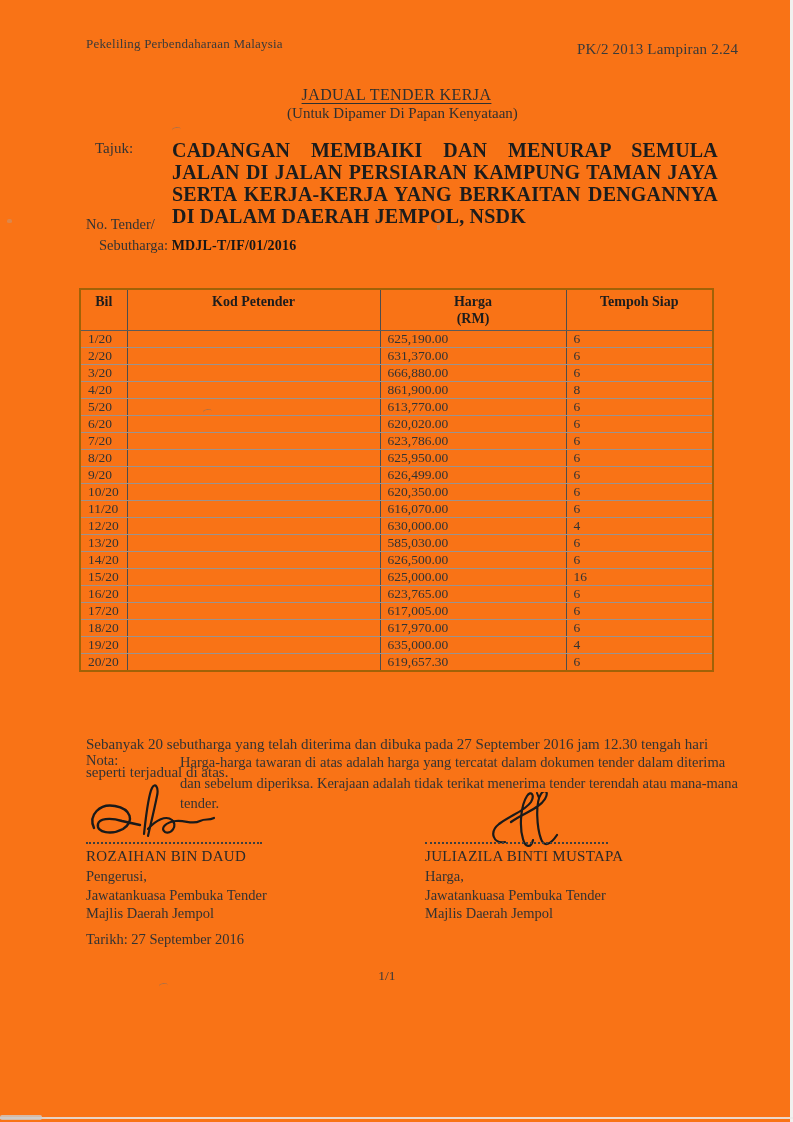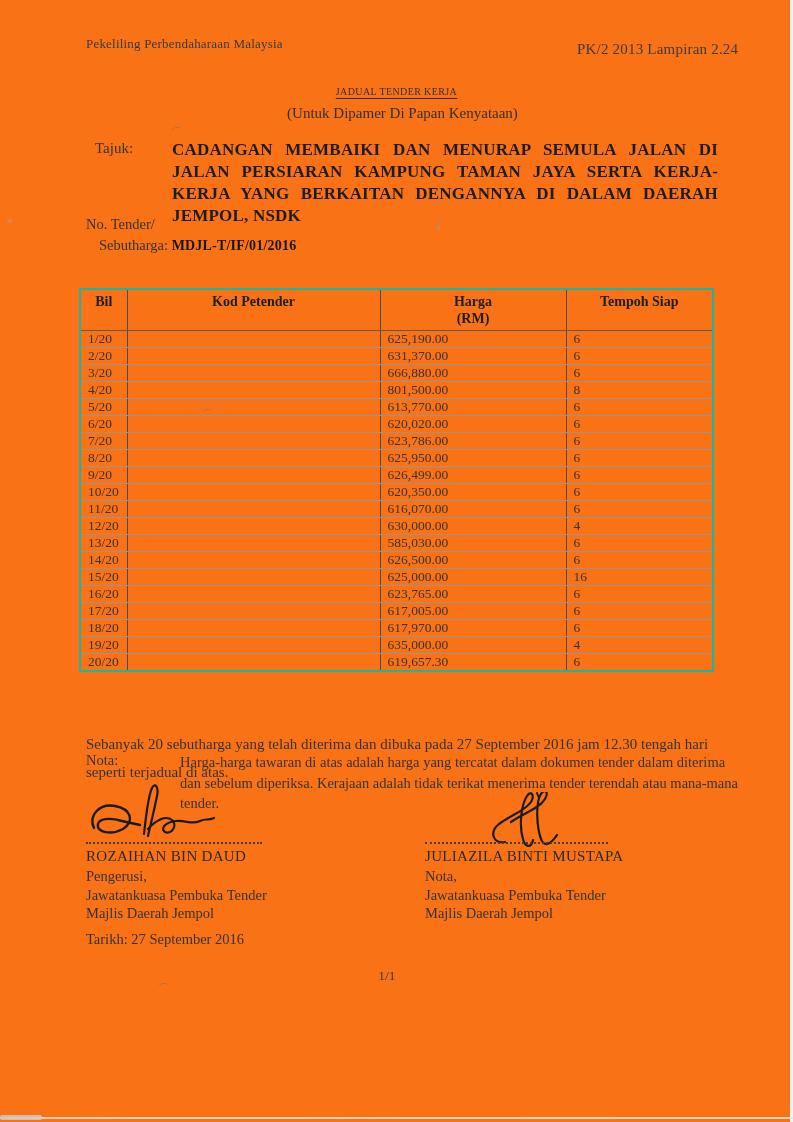--- a/index.html
+++ b/index.html
@@ -7,38 +7,38 @@
     position:relative;width:793px;height:1122px;overflow:hidden;
     background:#f97316;
     font-family:"Liberation Serif","DejaVu Serif",serif;
     color:#2e2e2e;
   }
   
   .hdr-left{position:absolute;left:86px;top:36px;font-size:13px;color:#3a3a3a;letter-spacing:.2px;}
   .hdr-right{position:absolute;left:577px;top:41px;font-size:15px;color:#3a3a3a;letter-spacing:.2px;}
   
   .doc-title{position:absolute;left:0;right:0;top:86px;text-align:center;
-    font-size:10px;color:#303030;letter-spacing:.4px;
+    font-size:16px;color:#303030;letter-spacing:.4px;
     text-decoration:underline;text-underline-offset:3px;}
   .doc-subtitle{position:absolute;left:0;right:0;top:105px;text-align:center;
     font-size:15px;color:#303030;margin-left:12px;}
   
   .tajuk-label{position:absolute;left:95px;top:140px;font-size:15px;color:#333;}
   .tajuk-text{position:absolute;left:172px;top:139px;width:546px;
-    font-size:17px;font-weight:bold;line-height:22px;color:#1c1c1c;
+    font-size:20px;font-weight:bold;line-height:22px;color:#1c1c1c;
     text-align:justify;letter-spacing:.2px;}
   
   .tno-line1{position:absolute;left:86px;top:216px;font-size:14.5px;color:#333;}
   .tno-line2{position:absolute;left:99px;top:237px;font-size:14.5px;color:#333;}
   .tno-value{font-weight:bold;color:#161616;font-size:14px;letter-spacing:.2px;}
   
   table.tender{position:absolute;left:79px;top:288px;width:633px;
     border-collapse:collapse;table-layout:fixed;}
   table.tender,table.tender th,table.tender td{border:1px solid #4d4d4d;}
-  table.tender{border:2px solid #14b8a6;}
+  table.tender{border:2px solid #a16207;}
   table.tender th{
     height:36px;vertical-align:top;padding-top:3px;
     font-size:14px;font-weight:bold;color:#1d1d1d;text-align:center;
     border-bottom:1px solid #5a5a5a;line-height:17px;
   }
   table.tender td{
     height:15.5px;font-size:13.5px;color:#333;vertical-align:middle;
     padding:0 2px 0 7px;overflow:hidden;white-space:nowrap;
     border-top:1px solid #9a9390;border-bottom:1px solid #9a9390;
   }
@@ -129,21 +129,21 @@
         </tr>
         <tr>
           <td>3/20</td>
           <td></td>
           <td>666,880.00</td>
           <td>6</td>
         </tr>
         <tr>
           <td>4/20</td>
           <td></td>
-          <td>801,500.00</td>
+          <td>861,900.00</td>
           <td>8</td>
         </tr>
         <tr>
           <td>5/20</td>
           <td></td>
           <td>613,770.00</td>
           <td>6</td>
         </tr>
         <tr>
           <td>6/20</td>
@@ -260,21 +260,21 @@
 
   <div class="sig-block sig-right">
     <svg class="sig-svg" width="100" height="60" viewBox="0 0 100 60">
       <path d="M22 50 C10 52 6 40 16 32 C28 23 42 19 48 10 C52 3 48 -2 44 4 C38 13 36 34 40 47 C42 55 48 57 50 48" stroke="#1a1a1a" stroke-width="2.2" fill="none" stroke-linecap="round"></path>
       <path d="M28 30 C40 21 56 17 62 7 C66 0 62 -4 58 2 C52 11 54 36 58 47 C61 56 68 52 74 43" stroke="#1a1a1a" stroke-width="2.2" fill="none" stroke-linecap="round"></path>
       <path d="M54 1 L56 6" stroke="#1a1a1a" stroke-width="2" fill="none" stroke-linecap="round"></path>
     </svg>
     <div class="dotline"></div>
     <div class="sig-name">JULIAZILA BINTI MUSTAPA</div>
     <div class="sig-lines">
-      <div>Nota,</div>
+      <div>Harga,</div>
       <div>Jawatankuasa Pembuka Tender</div>
       <div>Majlis Daerah Jempol</div>
       </div>
   </div>
 
   <div class="date-line">Tarikh: 27 September 2016</div>
   <div class="page-number">1/1</div>
 
   <div class="artifact-tilde" style="left:172px;top:127px;"></div>
   <div class="artifact-colon" style="left:437px;top:219px;"></div>

